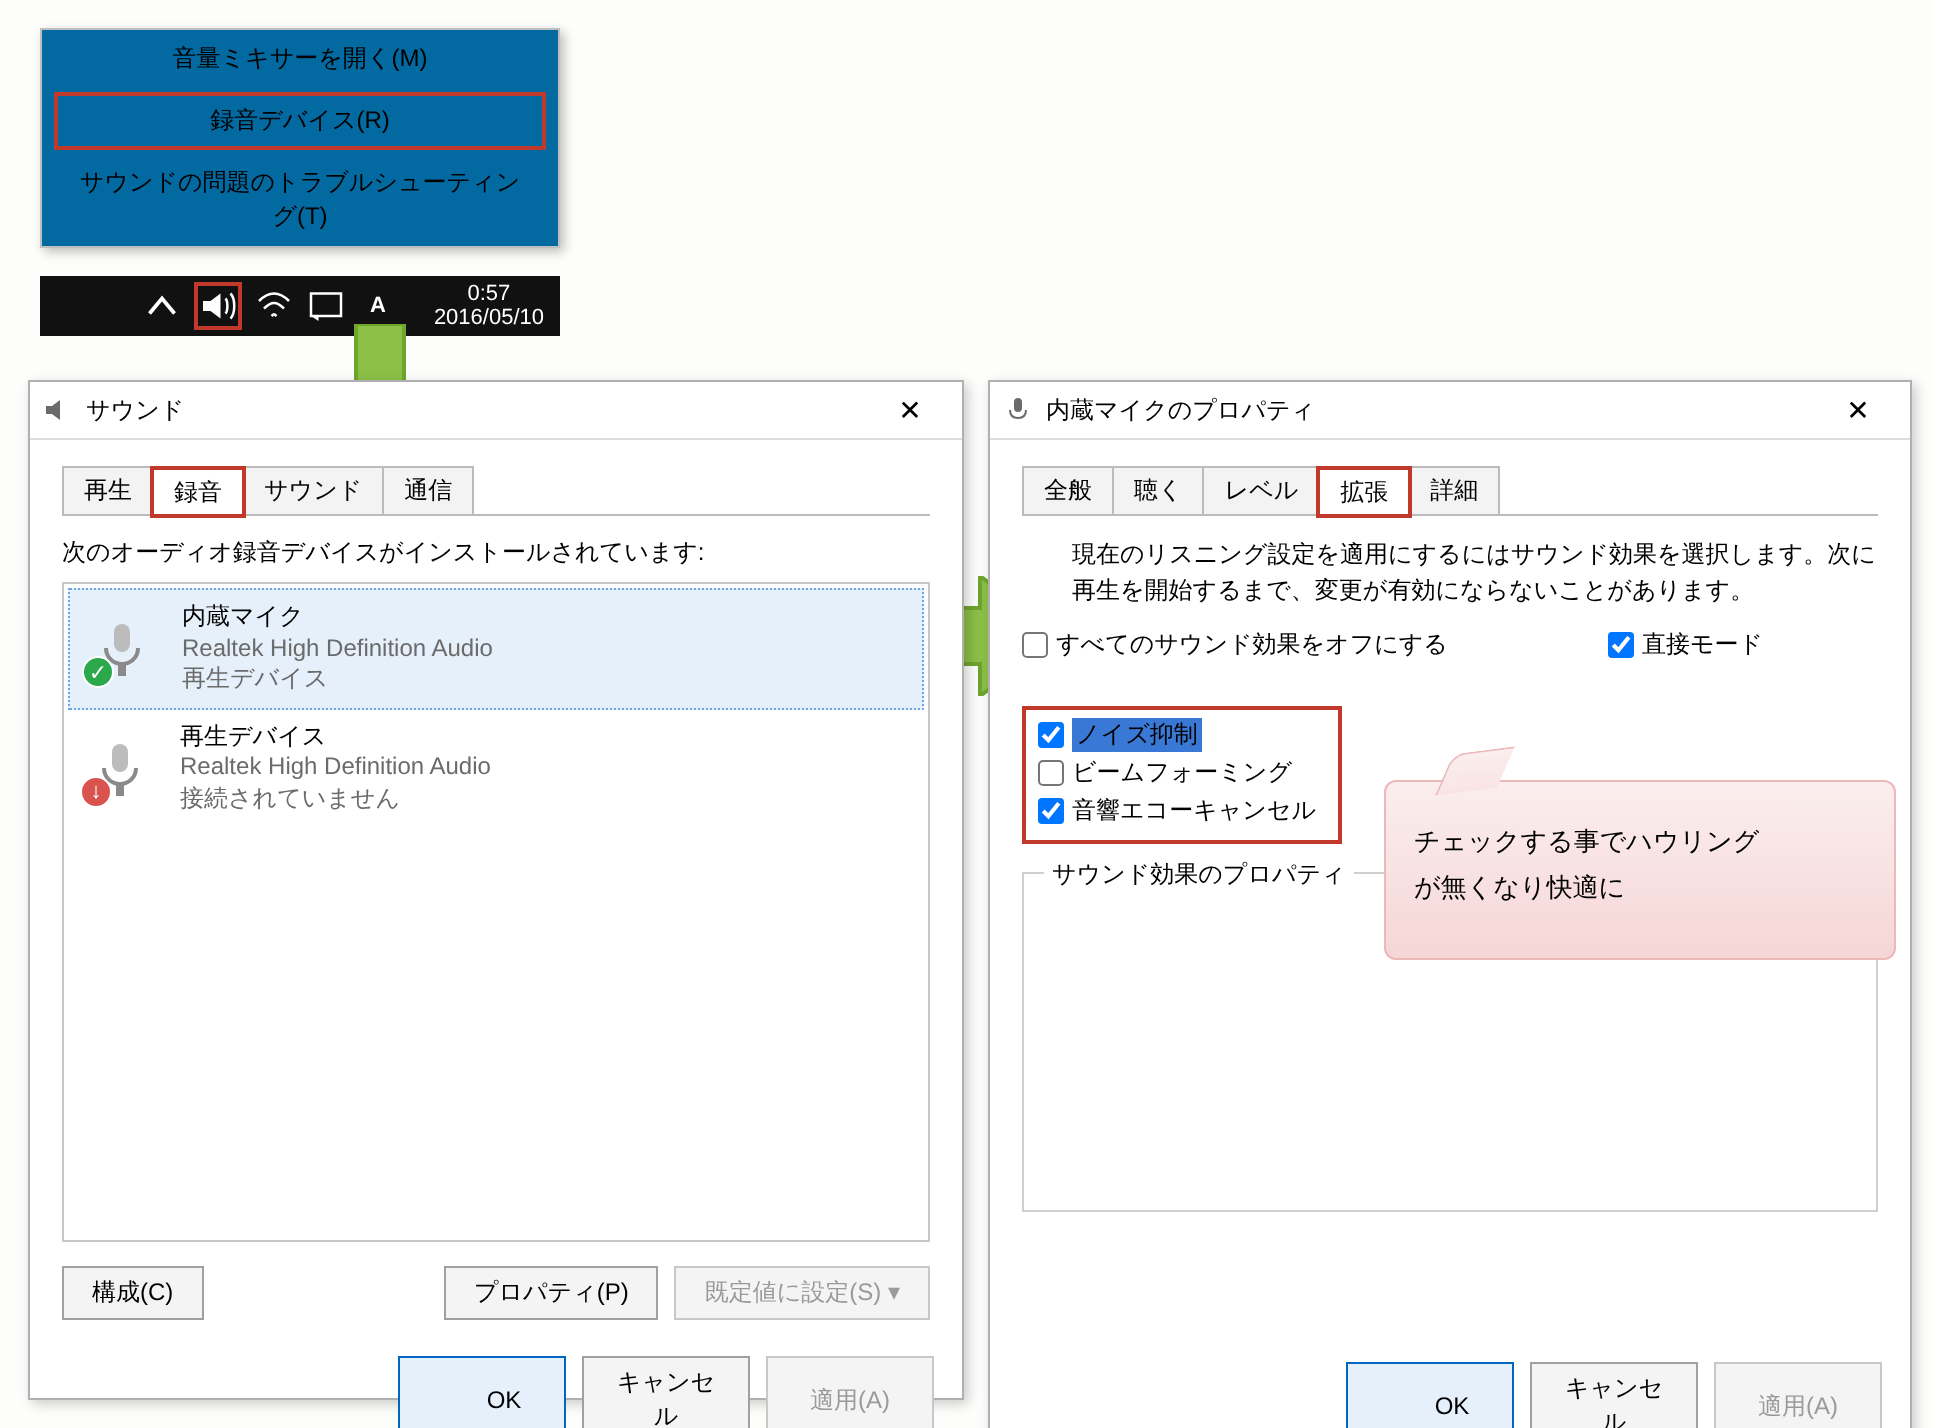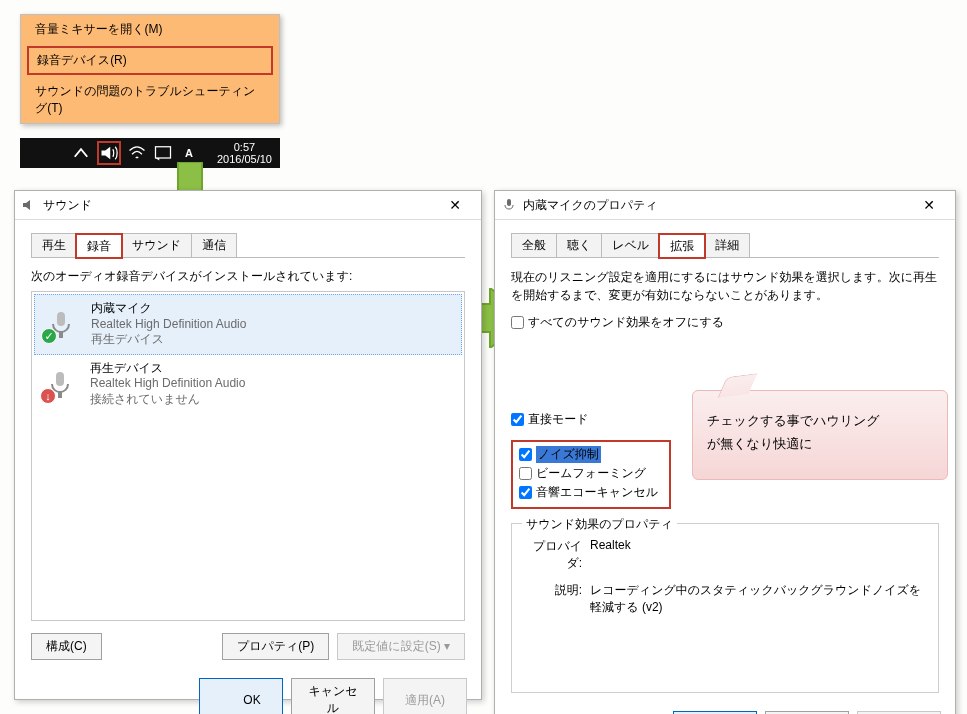--- a/index.html
+++ b/index.html
@@ -12,23 +12,24 @@
     height: 714px;
     position: relative;
     overflow: hidden;
   }
 
   
   .ctx-menu {
     position: absolute;
     left: 20px; top: 14px;
     width: 260px;
-    background: #fdba74;
+    background: #0369a1;
     border: 1px solid #bfbfbf;
     box-shadow: 2px 2px 5px rgba(0,0,0,.25);
+    text-align: center;
   }
   .ctx-item {
     padding: 6px 14px;
     cursor: default;
   }
   .ctx-highlight {
     border: 2px solid #c0392b;
     margin: 2px 6px;
     padding: 4px 8px;
   }
@@ -182,22 +183,22 @@
   .footer {
     border-top: 0;
     padding: 10px 14px 14px;
     display:flex;
     justify-content:flex-end;
     gap: 8px;
   }
   .footer .btn { width: 84px; text-align:center; }
 
   
-  .helptext { line-height:1.5; margin-bottom:10px; }
-  .check-row { display:flex; gap:24px; margin-bottom:12px;flex-direction:column; }
+  .helptext { line-height:1.5; margin-bottom:10px;margin-left:25px; }
+  .check-row { display:flex; gap:24px; margin-bottom:22px; }
   .check-row.top { justify-content:flex-start; gap: 80px; }
   .chk { display:flex; align-items:center; gap:4px; }
   .chk input { margin:0; }
 
   .enh-box {
     border: 2px solid #c0392b;
     padding: 4px 6px;
     width: 160px;
     margin-bottom: 10px;
   }
@@ -418,26 +419,20 @@
           <span>ビームフォーミング</span>
         </label>
         <label class="chk">
           <input type="checkbox" checked="" style="">
           <span>音響エコーキャンセル</span>
         </label>
       </div>
 
       <div class="fieldset" style="height:170px;">
         <div class="legend">サウンド効果のプロパティ</div>
-        <div class="prop-grid">
-          <div class="prop-label">プロバイダ:</div>
-          <div>Realtek</div>
-          <div class="prop-label">説明:</div>
-          <div>レコーディング中のスタティックバックグラウンドノイズを軽減する (v2)</div>
-        </div>
       </div>
     </div>
   </div>
   <div class="footer">
     <button class="btn default">OK</button>
     <button class="btn">キャンセル</button>
     <button class="btn disabled">適用(A)</button>
   </div>
 </div>
 

